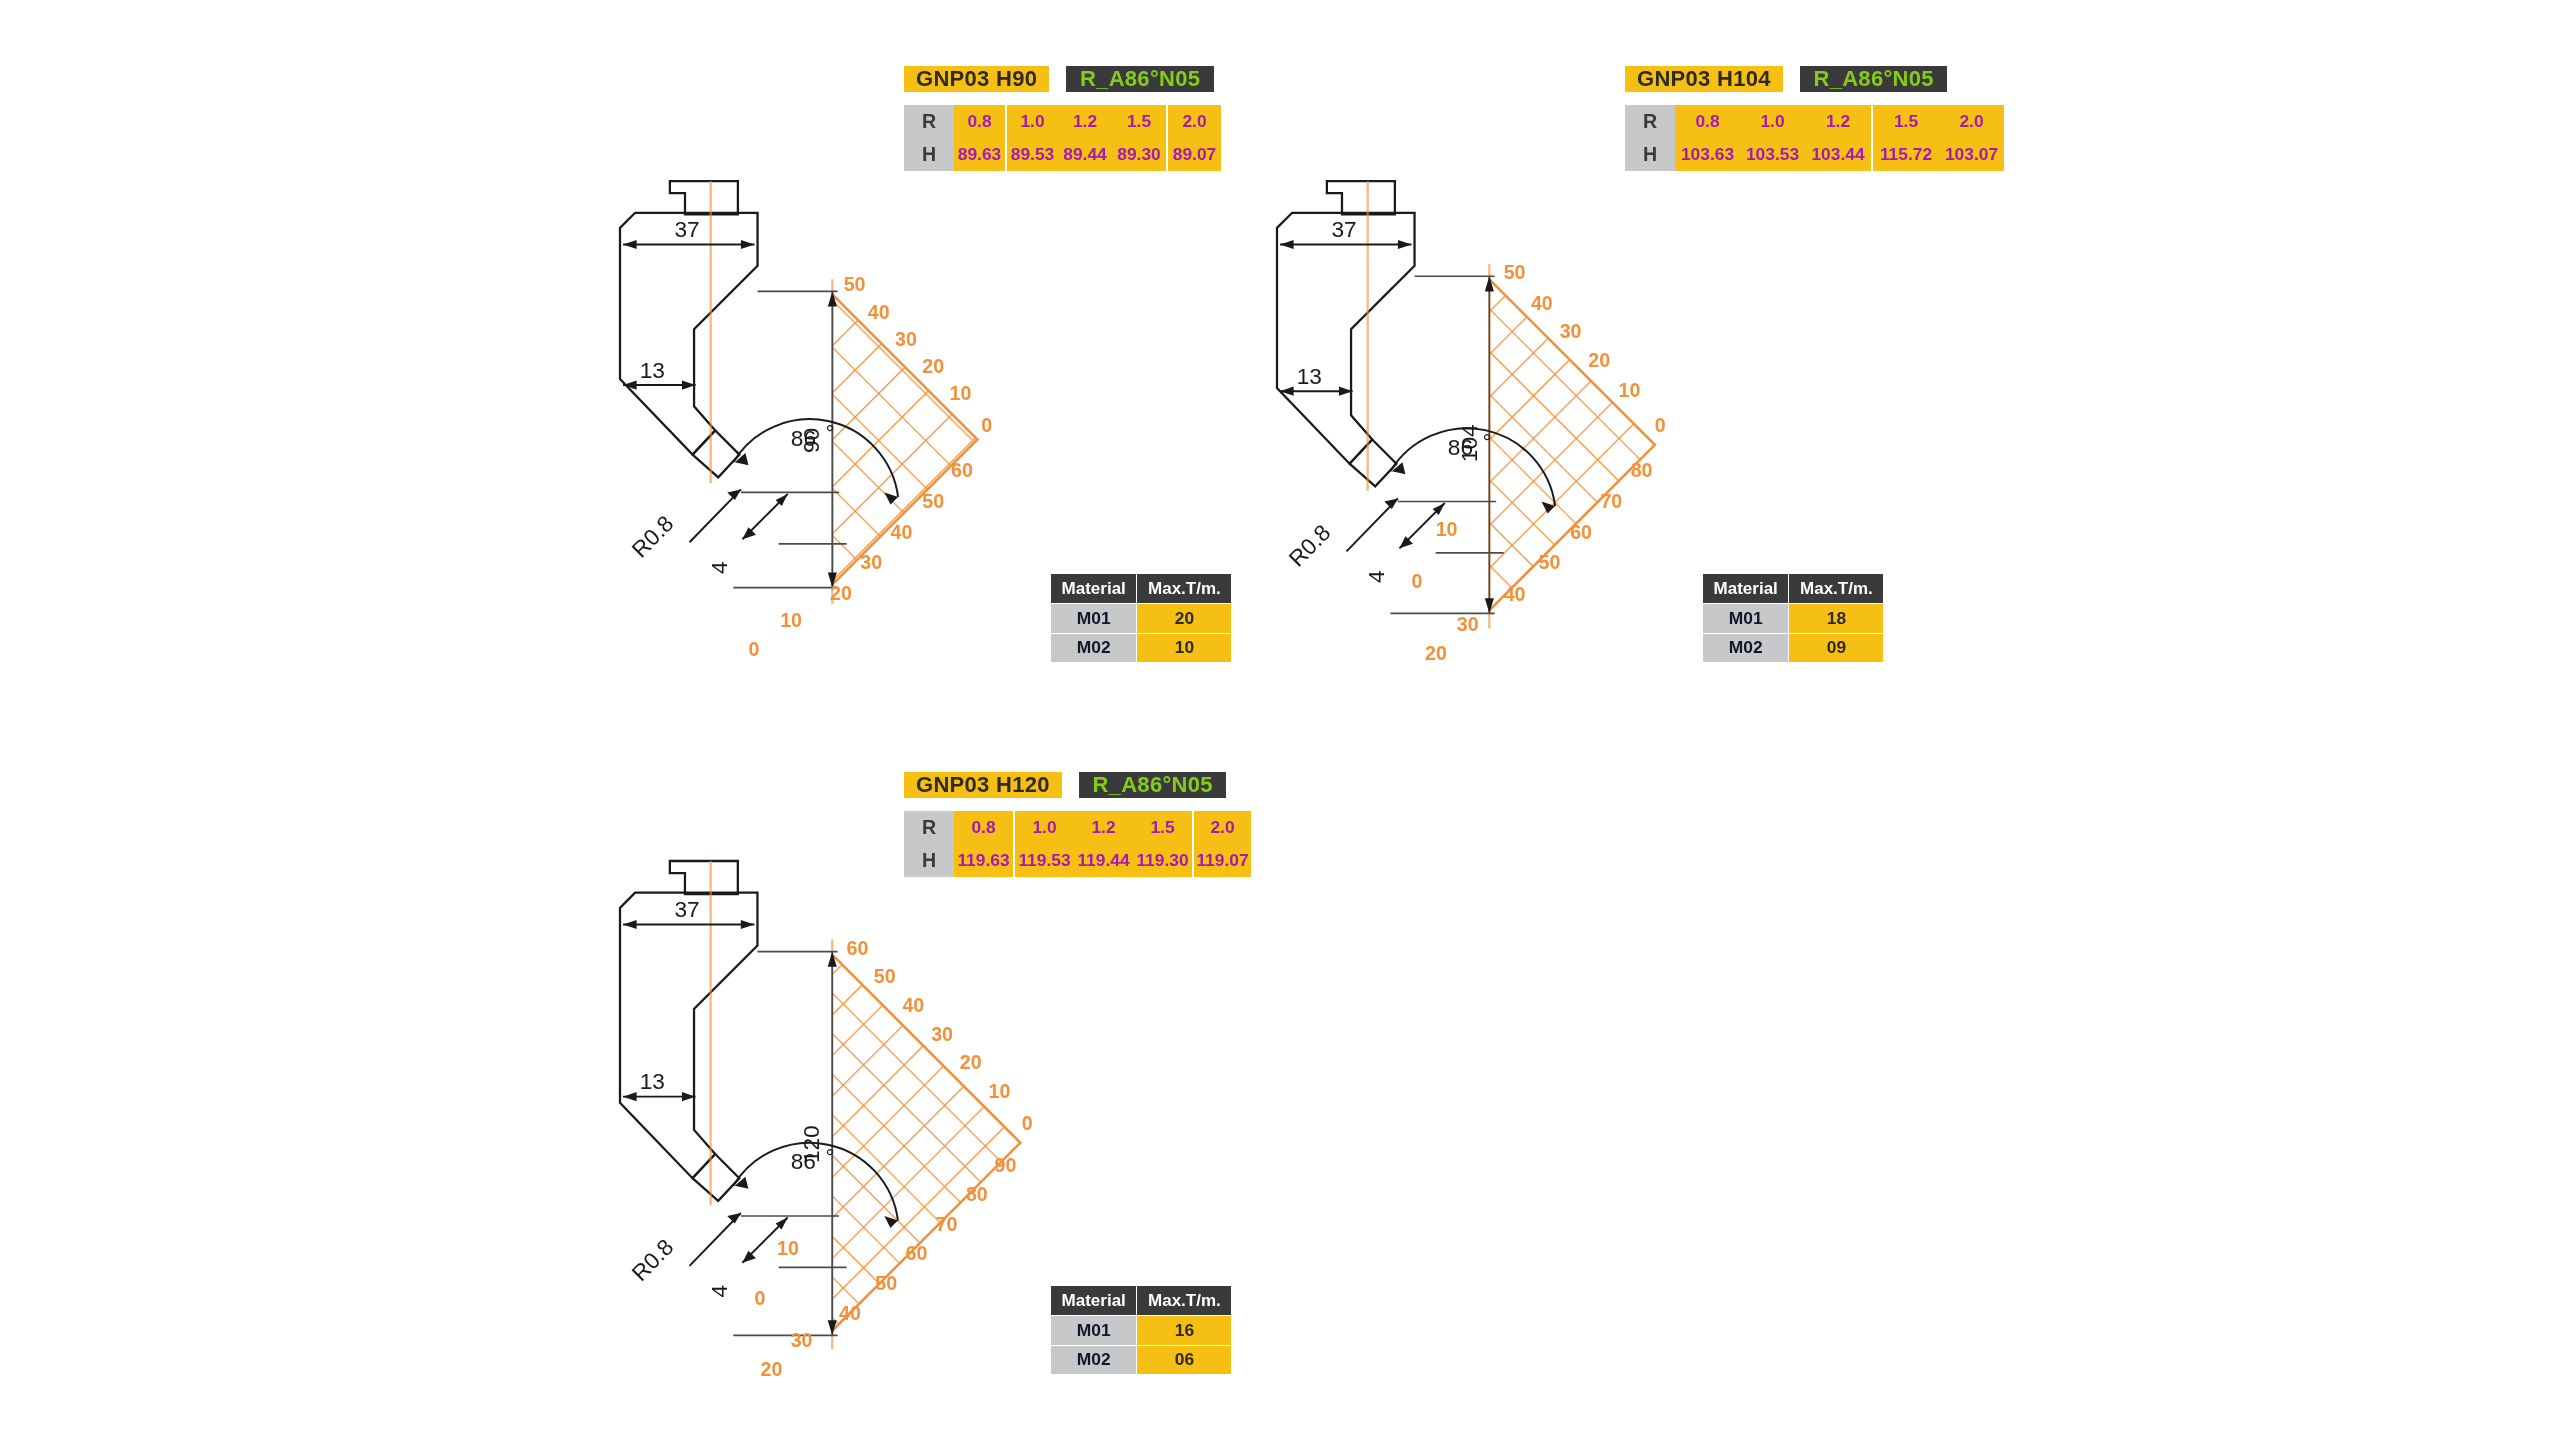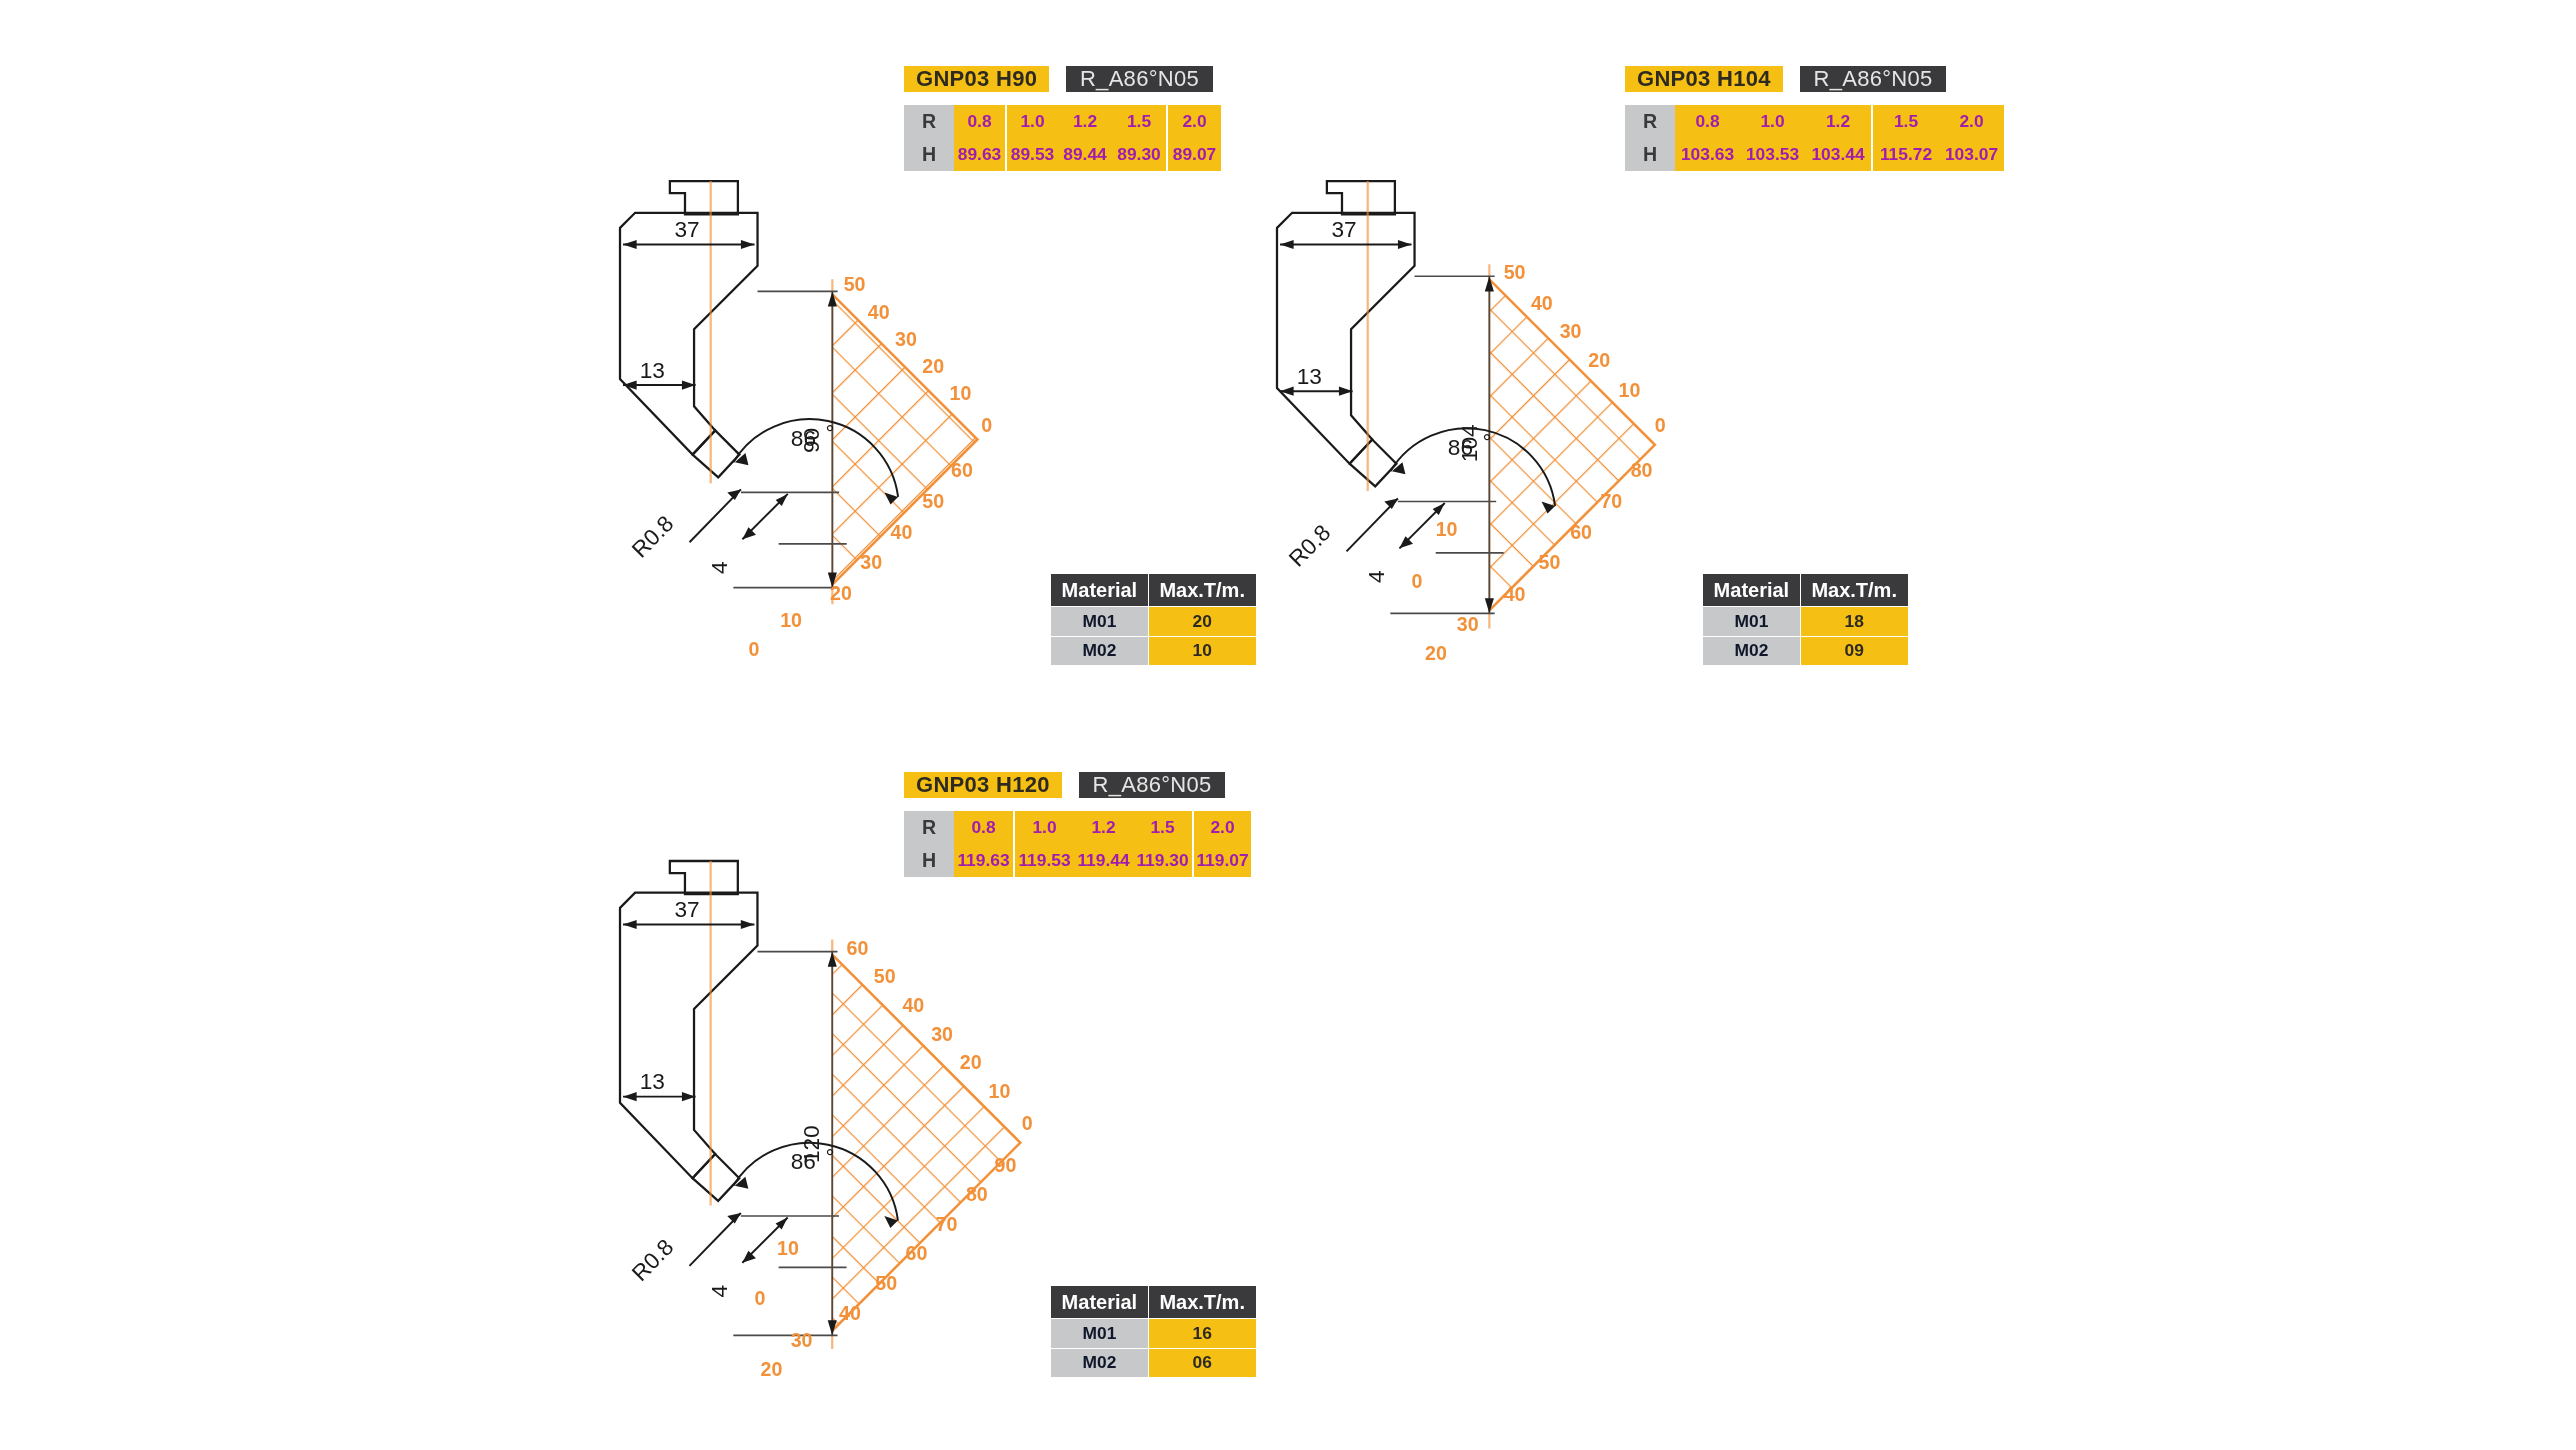--- a/index.html
+++ b/index.html
@@ -15,22 +15,22 @@
   
   .spec{position:absolute;}
   .spec-head{display:flex;height:39px;align-items:flex-start;gap:17px;}
   .spec-title{
     background:#F5C013;color:#2e2a22;
     font-weight:bold;font-size:22px;
     display:flex;align-items:center;justify-content:center;
     padding:0 12px;letter-spacing:0.3px;white-space:nowrap;
   }
   .spec-code{
-    background:#3A3A3C;color:#e5e5e5;
-    font-weight:normal;font-size:22px;
+    background:#3A3A3C;color:#84cc16;
+    font-weight:bold;font-size:22px;
     display:flex;align-items:center;justify-content:center;
     padding:0 13.6px;letter-spacing:0.3px;white-space:nowrap;
   }
   .spec-body{display:flex;background:#F5C013;}
   .spec-lblcol{
     background:#C6C8CA;width:50px;
     display:flex;flex-direction:column;
   }
   .spec-lbl{
     flex:1;display:flex;align-items:center;justify-content:center;
@@ -51,21 +51,21 @@
   .spec-cell.r{font-size:17.4px;}
   .spec-cell.h{font-size:17.4px;}
 
   
   .mat{position:absolute;border-collapse:collapse;}
   .mat td,.mat th{
     font-weight:bold;text-align:center;
     border:1.5px solid #ffffff;
   }
   .mat th{
-    background:#3A3A3C;color:#ffffff;font-size:20px;
+    background:#3A3A3C;color:#ffffff;font-size:17px;
     padding:4.5px 10.6px;
   }
   .mat td.m{background:#C6C8CA;color:#0f172a;font-size:17.4px;padding:3.8px 10.6px;}
   .mat td.v{background:#F5C013;color:#2e2a22;font-size:17.4px;padding:3.8px 10.6px;}
 
   svg{display:block;overflow:visible;}
   text{font-family:"Liberation Sans", sans-serif;}
   .dimtxt{fill:#1a1a1a;font-size:30px;}
   .scaletxt{fill:#F2913A;font-size:26px;font-weight:bold;}
   .dimline{stroke:#1a1a1a;stroke-width:2.6;fill:none;}

